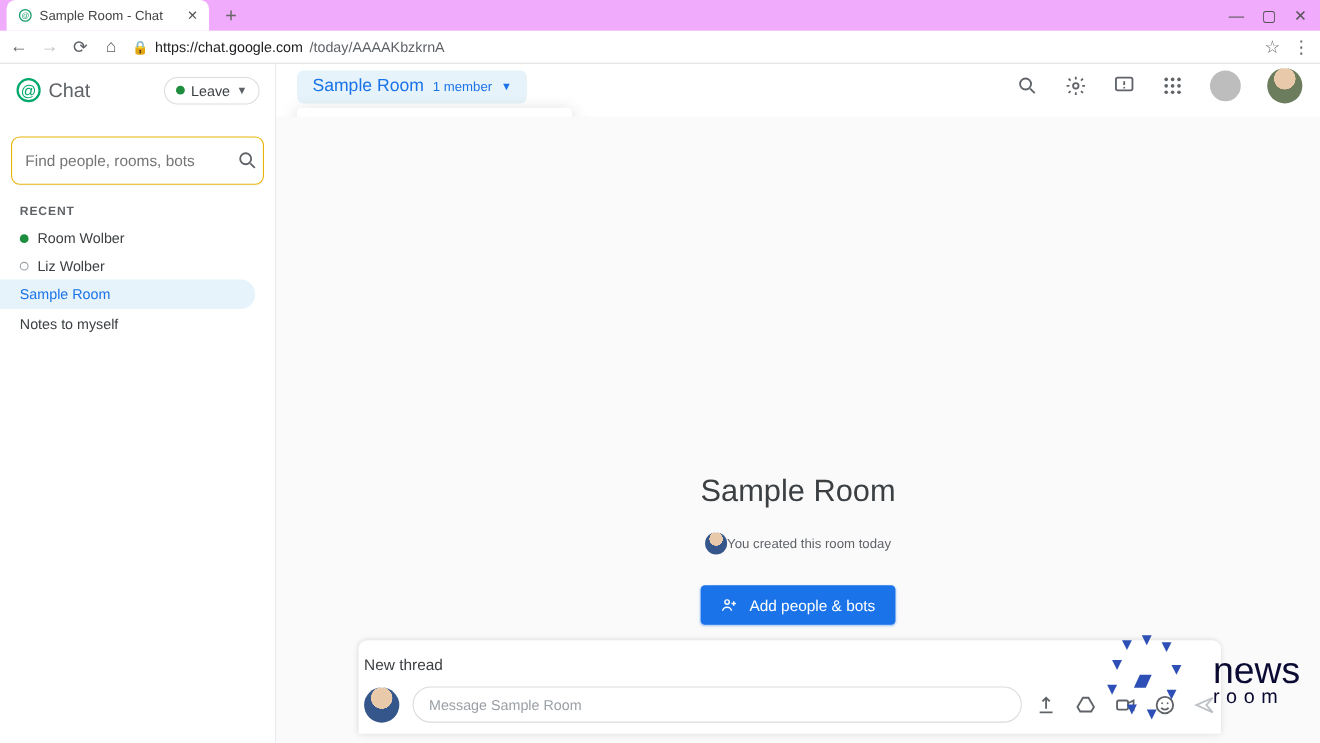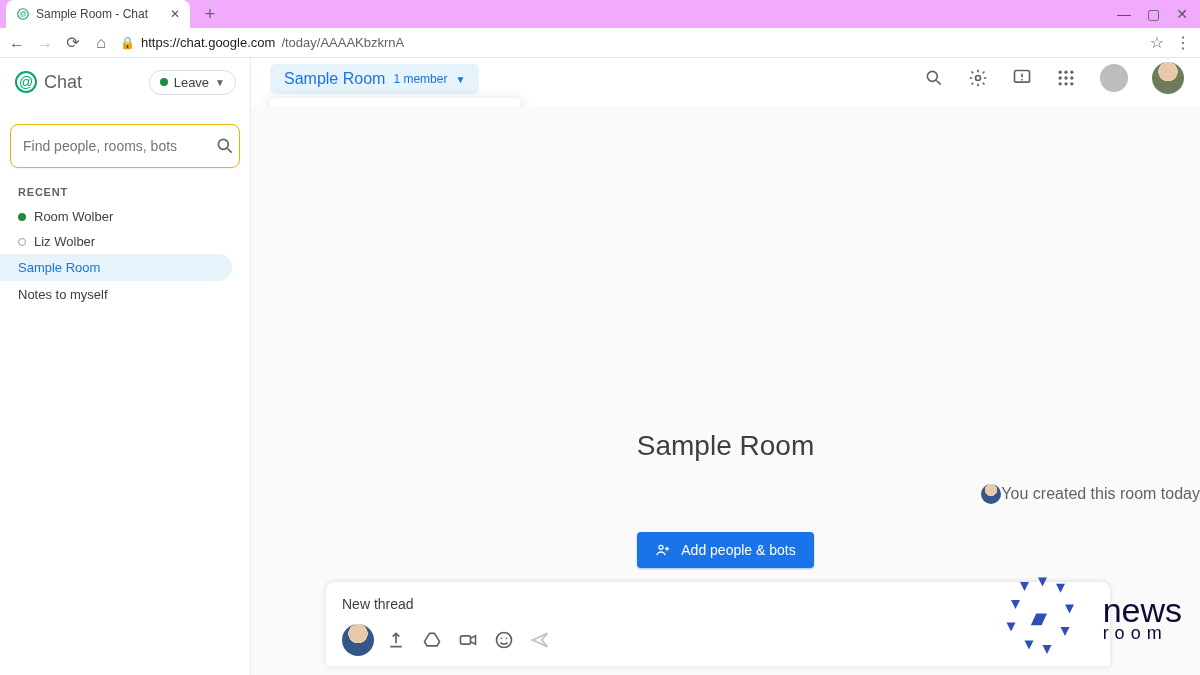--- a/index.html
+++ b/index.html
@@ -55,25 +55,25 @@
 
   .dropdown { position:absolute; left:270px; top:98px; width:250px; background:#fff; border-radius:4px; box-shadow:0 4px 16px rgba(0,0,0,0.18); padding:8px 0;}
   .dd-item{display:flex; align-items:flex-start; gap:18px; padding:9px 18px; font-size:13px; color:#3c4043;}
   .dd-item .mi{width:20px;color:#5f6368;display:flex;align-items:center;justify-content:center; margin-top:1px;}
   .dd-item .txt .sub{font-size:11px;color:#80868b;margin-top:2px;}
   .dd-sep{height:1px;background:#eceff1;margin:6px 0;}
 
   
   .main { position:absolute; left:251px; right:0; top:106px; bottom:0; background:#fafafa; }
   .room-big { text-align:center; font-size:28px; color:#3c4043; margin-top:324px;}
-  .created-row{display:flex;align-items:center;justify-content:flex-end;gap:0;margin-top:22px;font-size:16px;color:#5f6368;}
+  .created-row{display:flex;align-items:center;justify-content:center;gap:0;margin-top:22px;font-size:12px;color:#5f6368;}
   .avatar-xs{width:20px;height:20px;border-radius:50%;background:radial-gradient(circle at 50% 30%, #e8c9a9 35%, #34568b 36%);}
   .add-btn{margin:28px auto 0; background:#1a73e8;color:#fff;border:none;border-radius:4px;padding:10px 18px;font-size:14px;display:flex;align-items:center;gap:10px;box-shadow:0 1px 2px rgba(26,115,232,0.4);}
 
-  .composer{position:absolute;left:326px;right:90px;top:582px;background:#fff;border-radius:8px 8px 0 0;box-shadow:0 -1px 4px rgba(0,0,0,0.08), 0 2px 8px rgba(0,0,0,0.06);padding:14px 16px 10px;}
+  .composer{position:absolute;left:326px;right:90px;top:582px;background:#fff;border-radius:8px 8px 0 0;box-shadow:0 -1px 4px rgba(0,0,0,0.08), 0 2px 8px rgba(0,0,0,0.06);padding:14px 5px 10px;}
   .composer .nt{font-size:14px;color:#3c4043;font-weight:500;margin-bottom:12px;}
   .comp-row{display:flex;align-items:center;gap:12px;}
   .avatar-md{width:32px;height:32px;border-radius:50%;background:radial-gradient(circle at 50% 30%, #e8c9a9 35%, #34568b 36%);}
   .msginput{flex:1;border:1px solid #dadce0;border-radius:20px;padding:8px 14px;font-size:13px;color:#80868b;}
   .comp-icons{display:flex;gap:16px;color:#5f6368;}
   .comp-icons .ci{width:20px;height:20px;display:flex;align-items:center;justify-content:center;}
   .send{color:#bdc1c6;}
 
   
   .wm{position:absolute;right:18px;bottom:12px;display:flex;align-items:center;gap:20px;pointer-events:none;}
@@ -299,20 +299,21 @@
         <line x1="15" y1="10" x2="21" y2="10" stroke="#fff" stroke-width="2"></line>
       </svg>
     <span>Add people &amp; bots</span>
   </button>
 </div>
 
 <div class="composer">
   <div class="nt">New thread</div>
   <div class="comp-row">
     <span class="avatar-md"></span>
+    <div class="msginput"><span style="color:#9aa0a6">Message Sample Room</span></div>
     <div class="comp-icons">
       <span class="ci">
           <svg width="20" height="20" viewBox="0 0 24 24">
             <path d="M12 4v12M8 8l4-4 4 4M5 20h14" fill="none" stroke="currentColor" stroke-width="2"></path>
           </svg>
         </span>
       <span class="ci">
           <svg width="20" height="20" viewBox="0 0 24 24">
             <path d="M9 4h6l6 10-3 5H6l-3-5 6-10z" fill="none" stroke="currentColor" stroke-width="2"></path>
           </svg>

